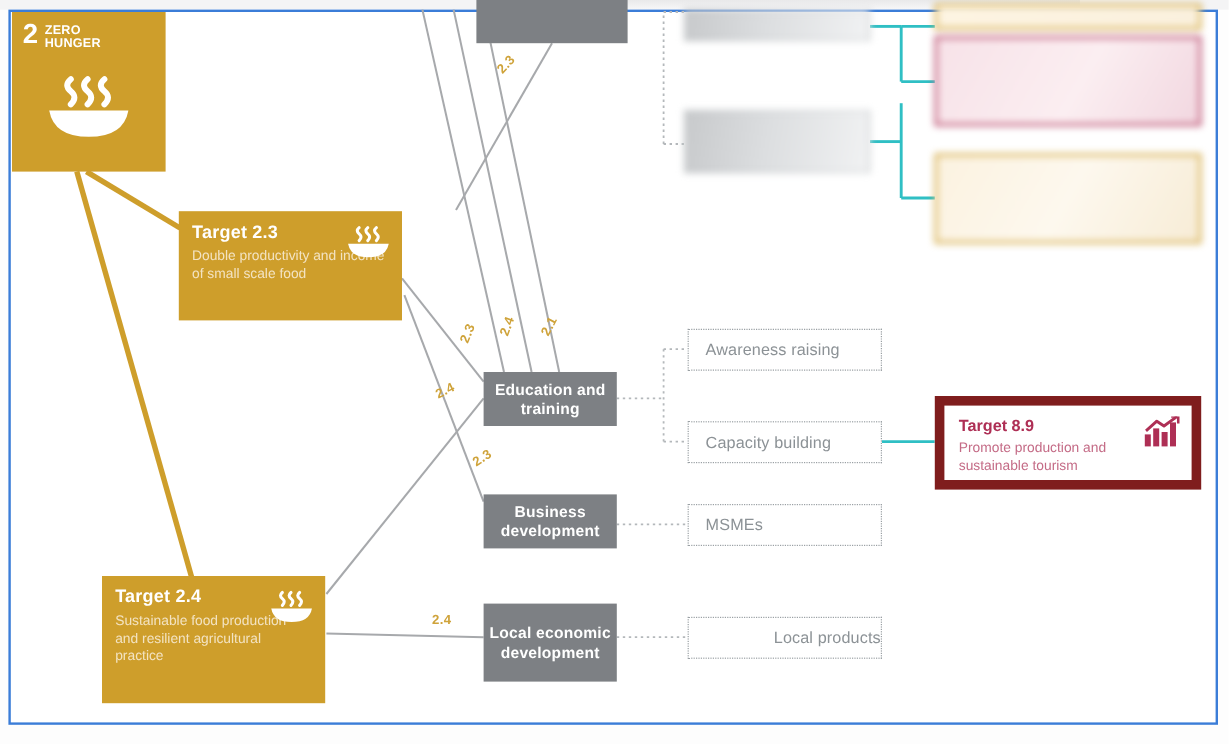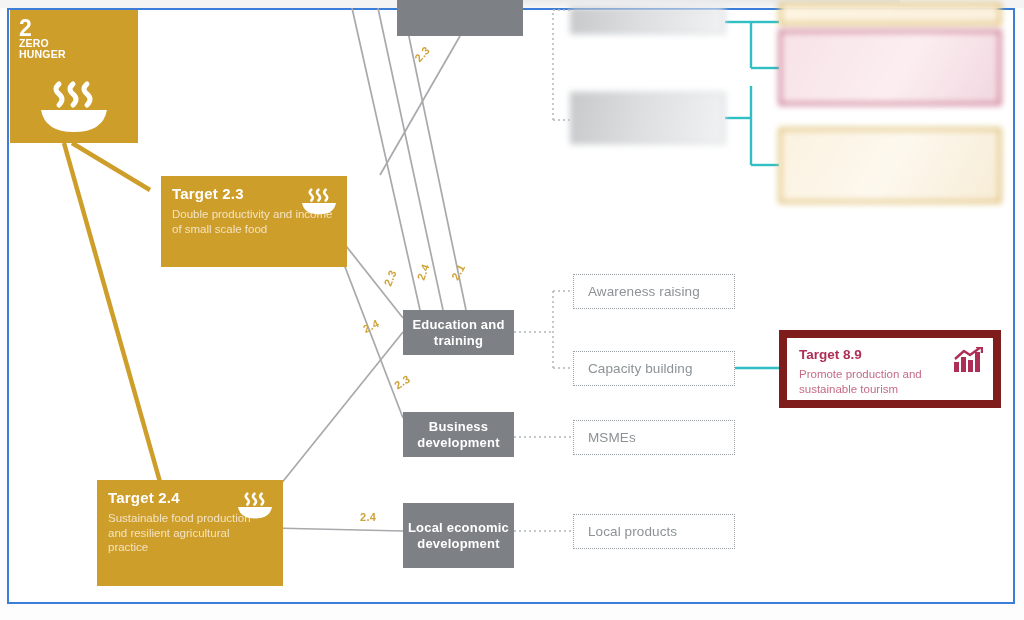--- a/index.html
+++ b/index.html
@@ -47,27 +47,27 @@
     width:128px;height:133px;
     left:10px;top:10px;
     padding:8px 9px;
   }
   .goal-tile .gnum{
     font-size:23px;font-weight:bold;line-height:20px;
     float:left;margin-right:6px;letter-spacing:-.5px;
   }
   .goal-tile .gname{
     font-size:10.5px;font-weight:bold;line-height:11px;
-    letter-spacing:.2px;text-transform:uppercase;padding-top:2px;margin-top:18px;
+    letter-spacing:.2px;text-transform:uppercase;padding-top:2px;
   }
   .bowl-wrap{clear:both;display:flex;justify-content:center;margin-top:14px;}
 
   
   .target-card{
-    background:#CE9E2B;color:#fff;padding:9px 11px 11px 11px;margin-left:12px;
+    background:#CE9E2B;color:#fff;padding:9px 11px 11px 11px;
   }
   .target-card .t-title{
     font-size:15px;font-weight:bold;letter-spacing:.2px;margin-bottom:5px;
   }
   .target-card .t-desc{
     font-size:11.5px;line-height:14.5px;color:#f3e3c2;max-width:175px;
   }
   .target-card .t-icon{position:absolute;right:9px;top:8px;}
 
   #target23{left:149px;top:176px;width:186px;height:91px;}
@@ -97,21 +97,21 @@
   
   .dot-box{
     border:1.4px dotted #9aa0a4;background:#ffffff;
     display:flex;align-items:center;
     padding-left:14px;
     font-size:13.5px;color:#8c9296;letter-spacing:.1px;
   }
   #awareness{left:573px;top:274px;width:162px;height:35px;}
   #capacity{left:573px;top:351px;width:162px;height:35px;}
   #msmes{left:573px;top:420px;width:162px;height:35px;}
-  #localprod{left:573px;top:514px;width:162px;height:35px;}
+  #localprod{left:573px;top:514px;width:162px;height:35px;justify-content:flex-end;}
 
   
   .redacted{
     border:1.4px dotted #9aa0a4;
     background:linear-gradient(100deg,#c7c9cb,#dcdee0 45%,#f1f2f3);
     filter:blur(3px);
   }
   #red1{left:570px;top:8px;width:155px;height:26px;}
   #red2{left:570px;top:92px;width:155px;height:52px;}
 

